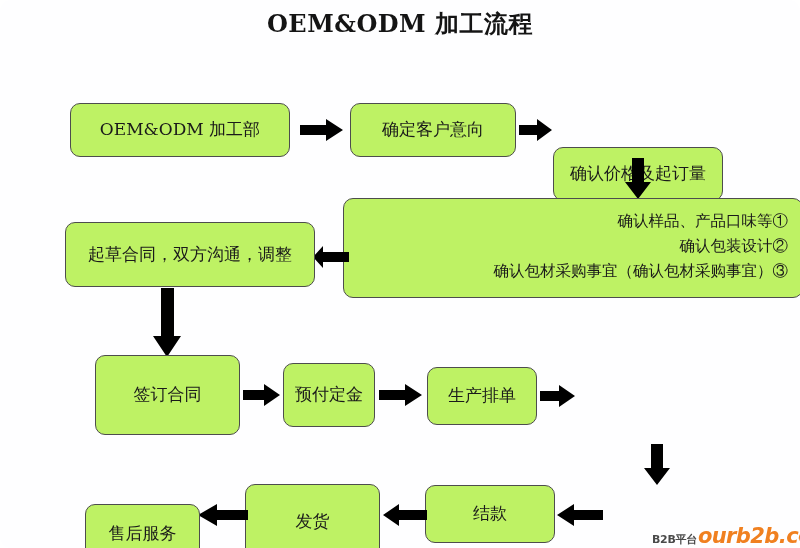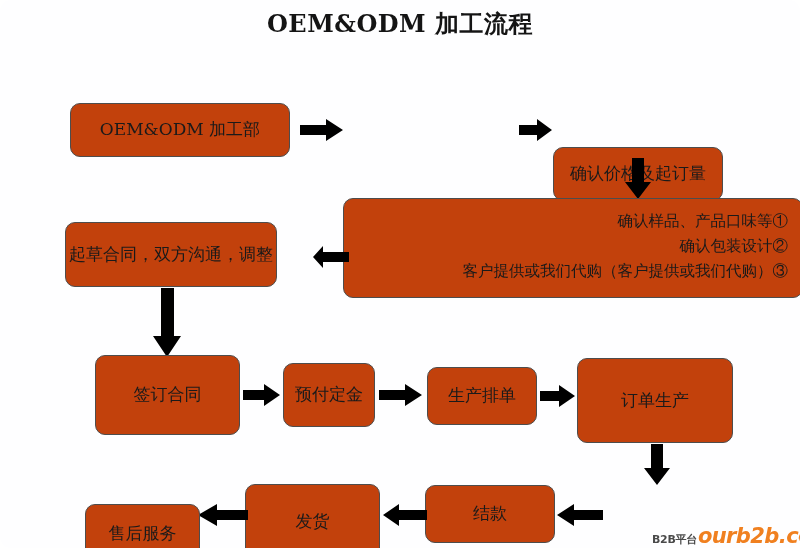--- a/index.html
+++ b/index.html
@@ -30,21 +30,21 @@
     color: #141414;
     letter-spacing: 0.5px;
   }
 
   
   .node {
     position: absolute;
     box-sizing: border-box;
     border: 1.3px solid #4d4d4d;
     border-radius: 10px;
-    background: #c2410c;
+    background: #bef264;
     display: flex;
     align-items: center;
     justify-content: center;
     font-family: "DejaVu Serif", "Liberation Serif", serif;
     font-size: 17px;
     color: #1a1a1a;
     line-height: 1.5;
     text-align: center;
     white-space: nowrap;
   }
@@ -97,48 +97,49 @@
   <div class="title">OEM&amp;ODM 加工流程</div>
 
   <div class="node" style="left:70px; top:103px; width:220px; height:54px;">OEM&amp;ODM 加工部</div>
 
   <div class="arrow" style="left:300px; top:118px;">
     <svg width="44" height="24" viewBox="0 0 44 24">
       <polygon points="0,7 26,7 26,1 43,12 26,23 26,17 0,17" fill="#000000"></polygon>
     </svg>
   </div>
 
+  <div class="node" style="left:350px; top:103px; width:166px; height:54px;">确定客户意向</div>
 
   <div class="arrow" style="left:519px; top:118px;">
     <svg width="34" height="24" viewBox="0 0 34 24">
       <polygon points="0,7 18,7 18,1 33,12 18,23 18,17 0,17" fill="#000000"></polygon>
     </svg>
   </div>
 
   <div class="node" style="left:553px; top:103px; width:170px; height:54px;margin-top:44px;">确认价格及起订量</div>
 
   <div class="arrow" style="left:624px; top:158px;">
     <svg width="28" height="42" viewBox="0 0 28 42">
       <polygon points="8,0 20,0 20,24 27,24 14,41 1,24 8,24" fill="#000000"></polygon>
     </svg>
   </div>
 
   <div class="node multiline" style="left:343px; top:198px; width:460px; height:100px;">
     <span class="ln">确认样品、产品口味等①</span>
     <span class="ln">确认包装设计②</span>
-    <span class="ln">客户提供或我们代购（客户提供或我们代购）③</span>
+    <span class="ln">确认包材采购事宜（确认包材采购事宜）③</span>
   </div>
 
   <div class="arrow" style="left:313px; top:245px;">
     <svg width="36" height="24" viewBox="0 0 36 24">
       <polygon points="36,7 10,7 10,1 0,12 10,23 10,17 36,17" fill="#000000"></polygon>
     </svg>
   </div>
 
-  <div class="node" style="left:65px; top:222px; width:212px; height:65px;">起草合同，双方沟通，调整</div>
+  <div class="node" style="left:65px; top:222px; width:250px; height:65px;">起草合同，双方沟通，调整</div>
 
   <div class="arrow" style="left:152px; top:288px;">
     <svg width="30" height="70" viewBox="0 0 30 70">
       <polygon points="9,0 22,0 22,48 29,48 15,69 1,48 9,48" fill="#000000"></polygon>
     </svg>
   </div>
 
   <div class="node" style="left:95px; top:355px; width:145px; height:80px;">签订合同</div>
 
   <div class="arrow" style="left:243px; top:383px;">
@@ -156,21 +157,20 @@
   </div>
 
   <div class="node" style="left:427px; top:367px; width:110px; height:58px;">生产排单</div>
 
   <div class="arrow" style="left:540px; top:384px;">
     <svg width="36" height="24" viewBox="0 0 36 24">
       <polygon points="0,7 19,7 19,1 35,12 19,23 19,17 0,17" fill="#000000"></polygon>
     </svg>
   </div>
 
-  <div class="node" style="left:577px; top:358px; width:156px; height:85px;">订单生产</div>
 
   <div class="arrow" style="left:643px; top:444px;">
     <svg width="28" height="42" viewBox="0 0 28 42">
       <polygon points="8,0 20,0 20,24 27,24 14,41 1,24 8,24" fill="#000000"></polygon>
     </svg>
   </div>
 
 
   <div class="arrow" style="left:557px; top:503px;">
     <svg width="46" height="24" viewBox="0 0 46 24">

